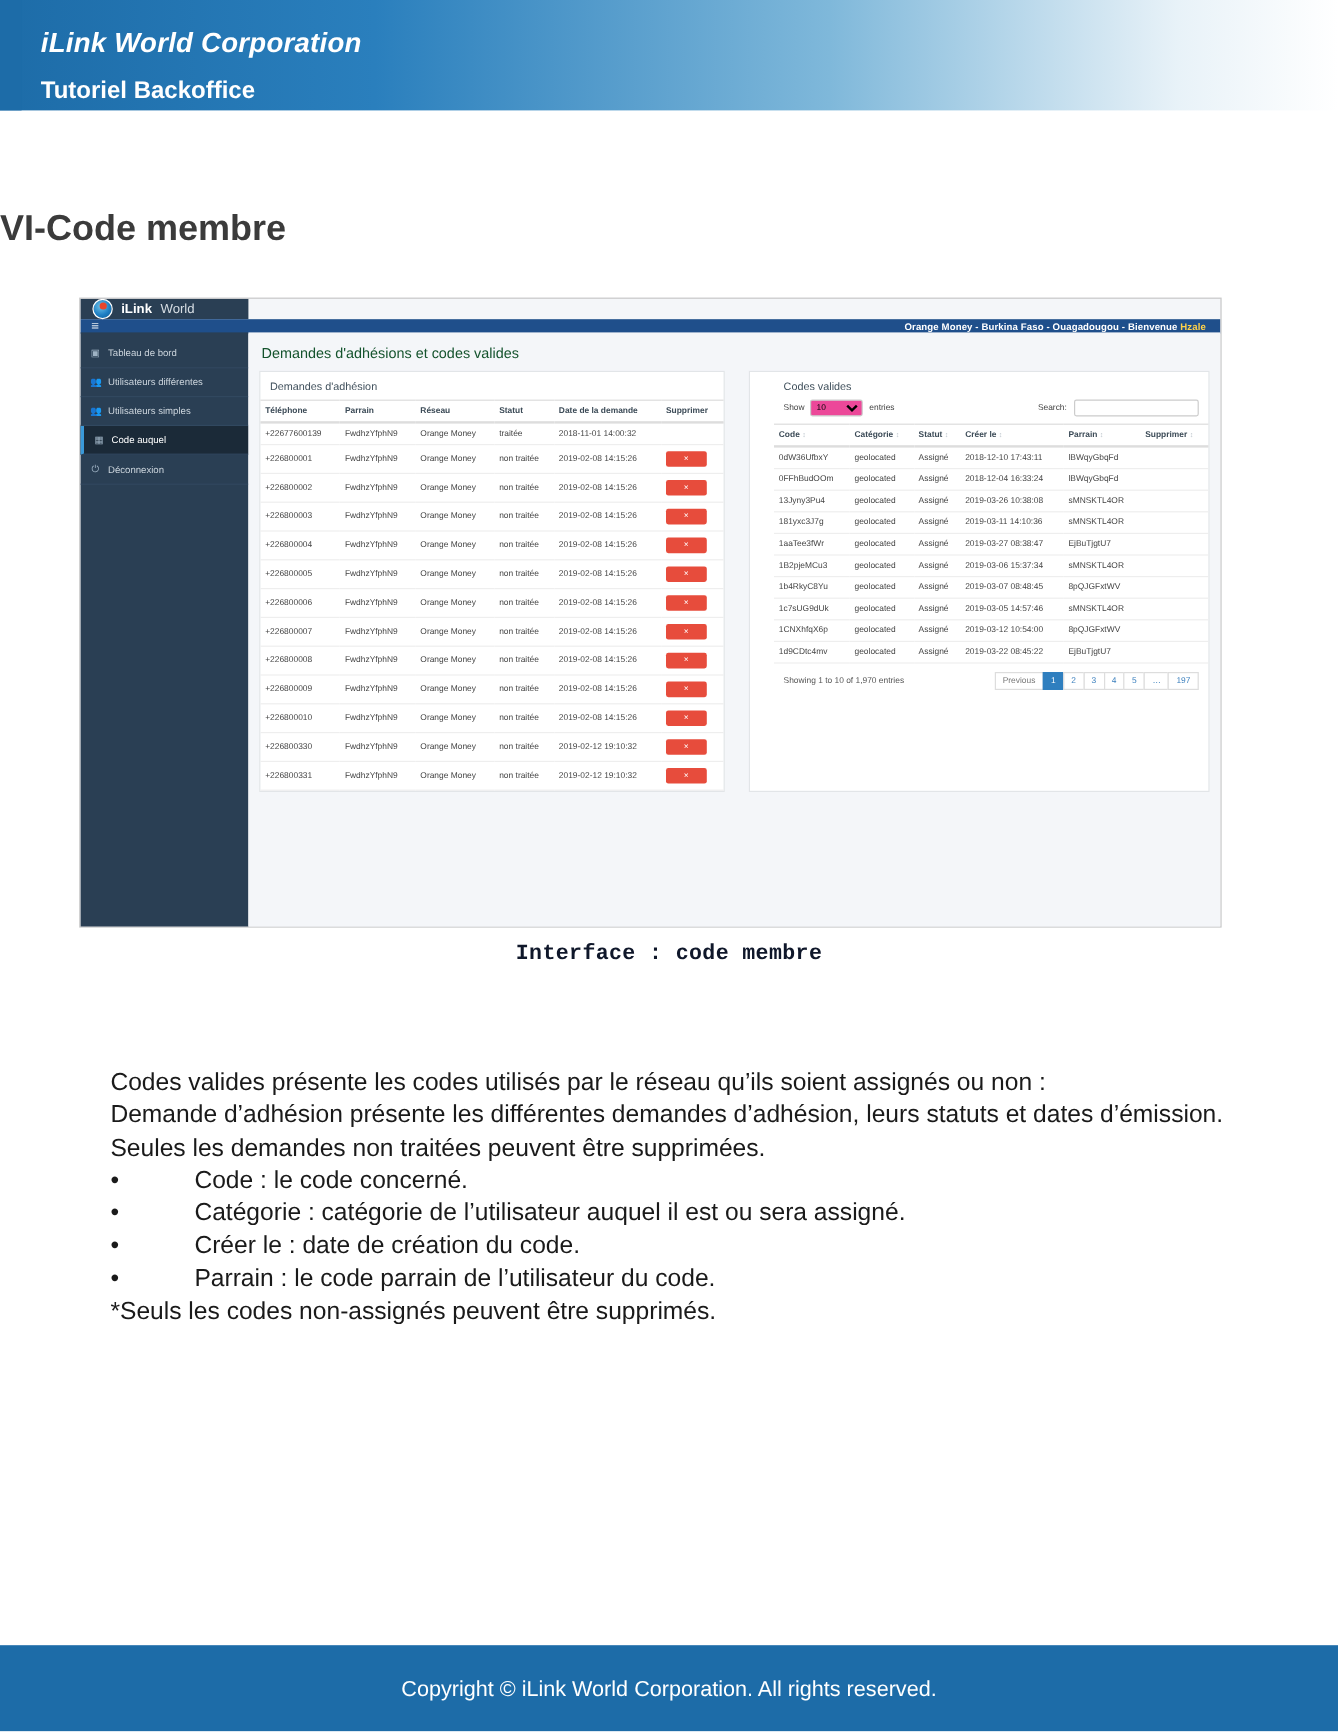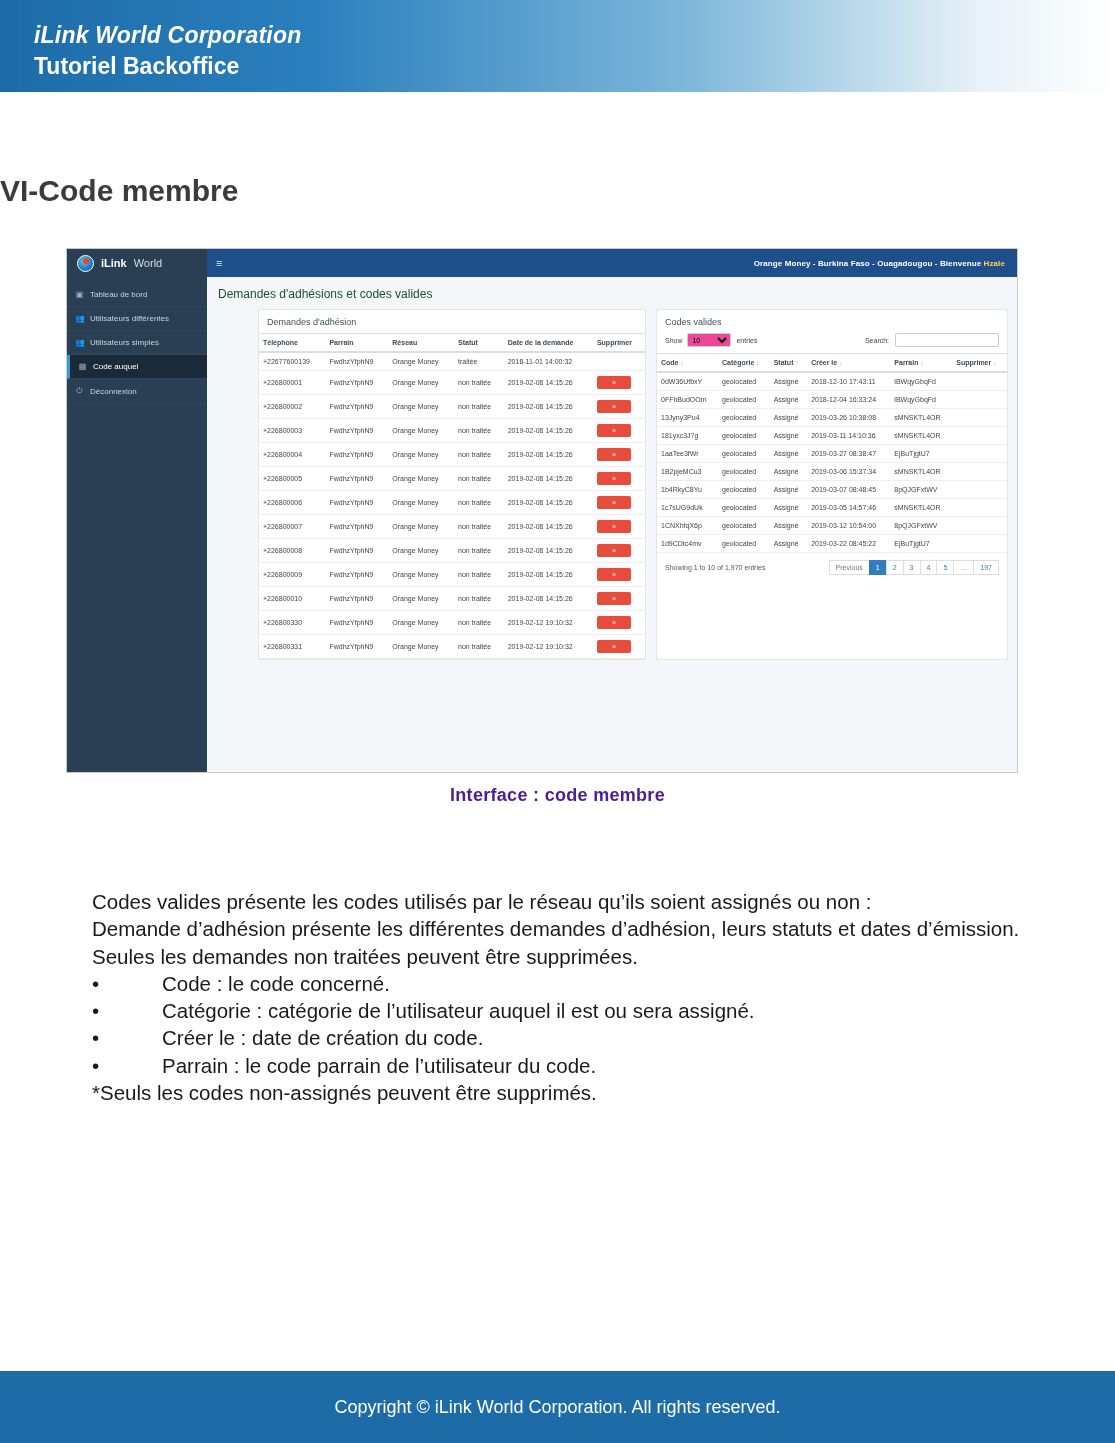--- a/index.html
+++ b/index.html
@@ -23,21 +23,21 @@
   }
   .doc-header .accent-left {
     position: absolute; left: 0; top: 0; bottom: 0; width: 18px;
     background: #1d6ca8;
   }
   .doc-header .titles {
     position: absolute; left: 34px; top: 22px;
     color: #ffffff;
   }
   .doc-header .line1 { font-size: 23px; font-weight: bold; letter-spacing: .2px; font-style: italic; }
-  .doc-header .line2 { font-size: 23px; font-weight: bold; margin-top: 4px; }
+  .doc-header .line2 { font-size: 20px; font-weight: bold; margin-top: 16px; }
 
   
   .section-title {
     text-align: left;
     font-size: 30px;
     font-weight: bold;
     color: #3b3b3b;
     margin-top: 82px;
   }
 
@@ -46,21 +46,21 @@
     position: absolute;
     left: 66px; top: 248px;
     width: 952px; height: 525px;
     border: 1px solid #c9c9c9;
     background: #f4f6f9;
     overflow: hidden;
     font-size: 8px;
     color: #3b3b3b;
   }
   
-  .app-topbar { display: flex; height: 28px; }
+  .app-topbar { display: flex; height: 28px; flex-direction: column; }
   .app-brand {
     width: 140px; background: #2a3f54; color: #fff;
     display: flex; align-items: center; gap: 7px;
     padding-left: 10px; font-size: 11px;
   }
   .app-brand .logo {
     width: 17px; height: 17px; border-radius: 50%;
     background: radial-gradient(circle at 40% 35%, #6fc3e8 0%, #1e7fc4 55%, #0e5a92 100%);
     position: relative; flex: none;
     border: 1px solid #fff;
@@ -89,24 +89,24 @@
   .side-item {
     display: flex; align-items: center; gap: 6px;
     padding: 7px 8px; font-size: 8px; border-bottom: 1px solid #31485f;
   }
   .side-item.active { background: #1b2a38; color: #fff; border-left: 3px solid #3a99d8; }
   .side-ico { width: 9px; text-align: center; font-size: 8px; color: #9fb3c4; }
 
   
   .content { flex: 1; background: #f4f6f9; padding: 7px 9px 0 9px; }
   .content-h1 { font-size: 12px; color: #14532d; margin: 3px 0 8px 2px; }
-  .panels { display: flex; gap: 10px; margin-left: 42px; }
+  .panels { display: flex; gap: 20px; }
   .panel { background: #fff; border: 1px solid #e2e5e8; }
   .panel-left { width: 388px; }
-  .panel-right { flex: 1; }
+  .panel-right { flex: 1; padding-left: 20px; }
   .panel-h { font-size: 9px; color: #40505c; padding: 7px 8px 6px 8px; }
 
   table.grid { width: 100%; border-collapse: collapse; font-size: 7px; }
   table.grid th {
     text-align: left; font-weight: bold; color: #3c4b57;
     border-top: 1px solid #ddd; border-bottom: 2px solid #ddd;
     padding: 5px 4px;
     white-space: nowrap;
   }
   table.grid td {
@@ -135,22 +135,23 @@
   .pg {
     border: 1px solid #ddd; padding: 3px 6px; margin-left: -1px;
     background: #fff; color: #3a7fbd; font-size: 7px;
   }
   .pg.active { background: #2f7fbf; border-color: #2f7fbf; color: #fff; }
   .pg.prev { color: #777; }
 
   
   .shot-caption {
     position: absolute; top: 785px; left: 0; right: 0;
-    text-align: center; font-size: 18px; font-weight: bold; color: #4c1d95;
+    text-align: center; font-size: 18px; font-weight: bold; color: #0f172a;
     letter-spacing: .3px;
+    font-family: Liberation Mono, monospace;
   }
 
   
   .body-text {
     position: absolute; left: 92px; top: 888px; width: 930px;
     font-size: 20.5px; line-height: 1.33; color: #1a1a1a;
   }
   .body-text p { margin: 0; }
   .bullets { margin: 0; padding: 0; list-style: none; }
   .bullets li { display: flex; }

